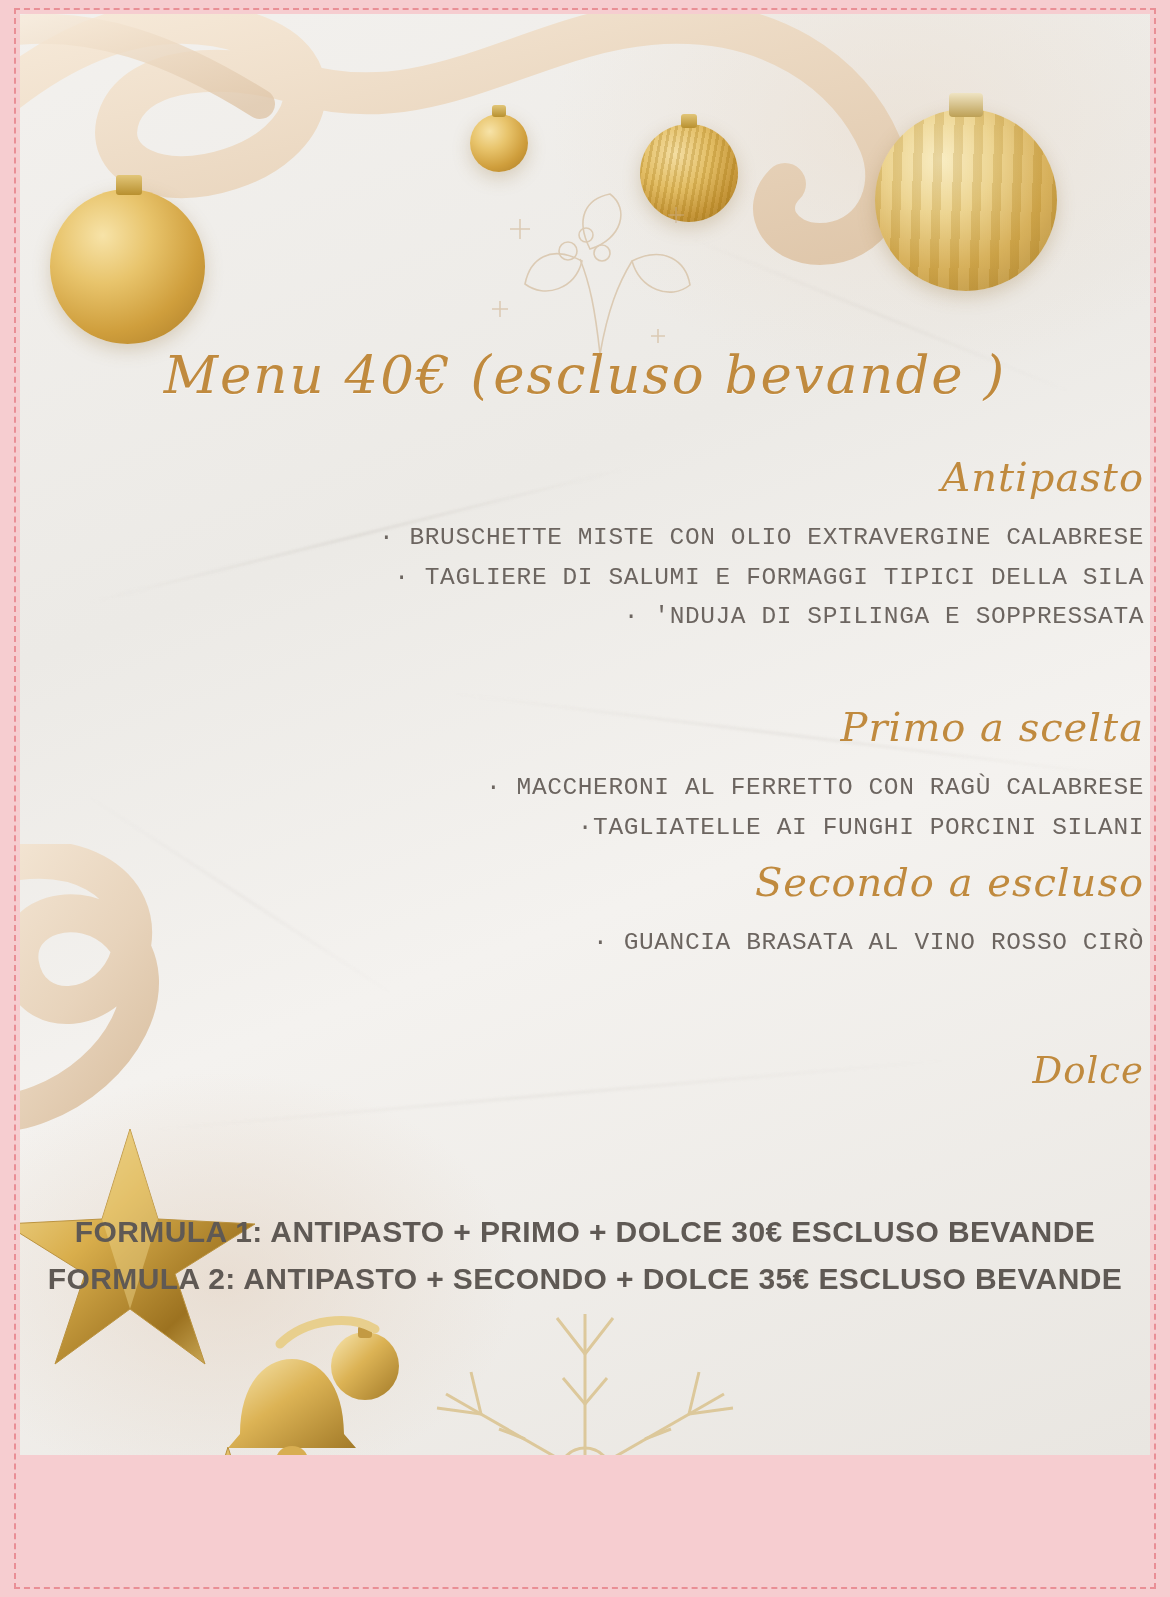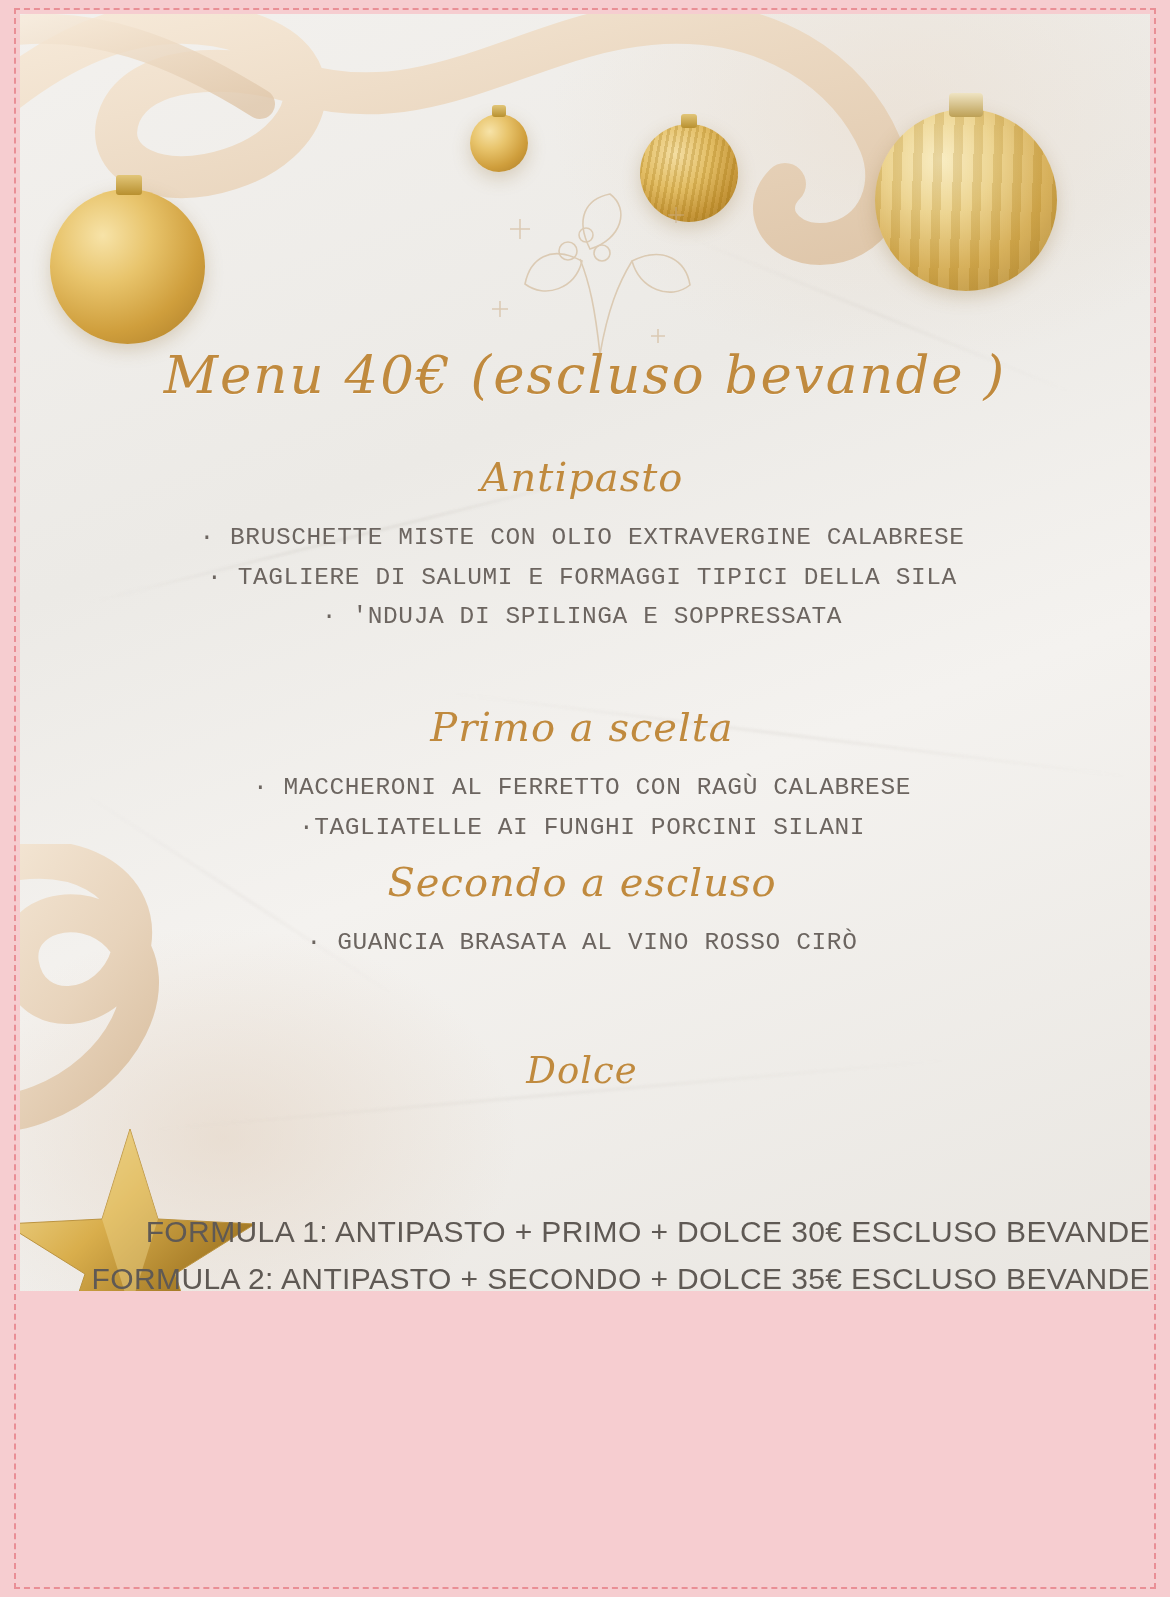--- a/index.html
+++ b/index.html
@@ -33,21 +33,21 @@
     pointer-events: none;
     z-index: 40;
   }
 
   
   .photo {
     position: absolute;
     left: 20px;
     top: 14px;
     width: 1130px;
-    height: 1277px;
+    height: 1441px;
     overflow: hidden;
     background:
       radial-gradient(ellipse 420px 300px at 18% 88%, rgba(226,208,190,0.55) 0%, rgba(226,208,190,0) 70%),
       radial-gradient(ellipse 500px 360px at 78% 8%, rgba(232,216,198,0.45) 0%, rgba(232,216,198,0) 70%),
       linear-gradient(160deg, #f3f1ee 0%, #eceae6 35%, #f4f2ef 60%, #e9e6e1 100%);
   }
   
   .vein {
     position: absolute;
     background: linear-gradient(90deg, rgba(190,185,178,0) 0%, rgba(178,172,164,0.35) 50%, rgba(190,185,178,0) 100%);
@@ -135,21 +135,21 @@
     top: 330px;
     left: 0; right: 0;
     text-align: center;
     font-family: "DejaVu Serif", serif;
     font-style: italic;
     font-size: 53px;
     letter-spacing: 2px;
     color: #c08a3e;
     text-shadow: 0 1px 0 rgba(255,255,255,0.5);
   }
-  .section { position: absolute; left: 0; right: 6px; text-align: center; }
+  .section { position: absolute; left: 0; right: 6px; text-align: right; }
   .section-title {
     font-family: "DejaVu Serif", serif;
     font-style: italic;
     font-size: 40px;
     letter-spacing: 1px;
     color: #c08a3e;
     margin-bottom: 18px;
   }
   .section-title.small { font-size: 37px; }
   .item {
@@ -162,21 +162,22 @@
   }
   #section-antipasto { top: 440px; }
   #section-primo     { top: 670px; margin-top: 20px; }
   #section-secondo   { top: 845px; }
   #section-dolce     { top: 1035px; }
 
   .formulas {
     position: absolute;
     left: 0; right: 0;
     top: 1195px;
-    text-align: right;
+    text-align: center;
+    font-weight: bold;
   }
   .formula-line {
     font-family: "Liberation Sans", sans-serif;
     font-size: 30px;
     letter-spacing: 0.4px;
     color: #5f5954;
     line-height: 1.55;
     white-space: nowrap;
   }
 </style>

